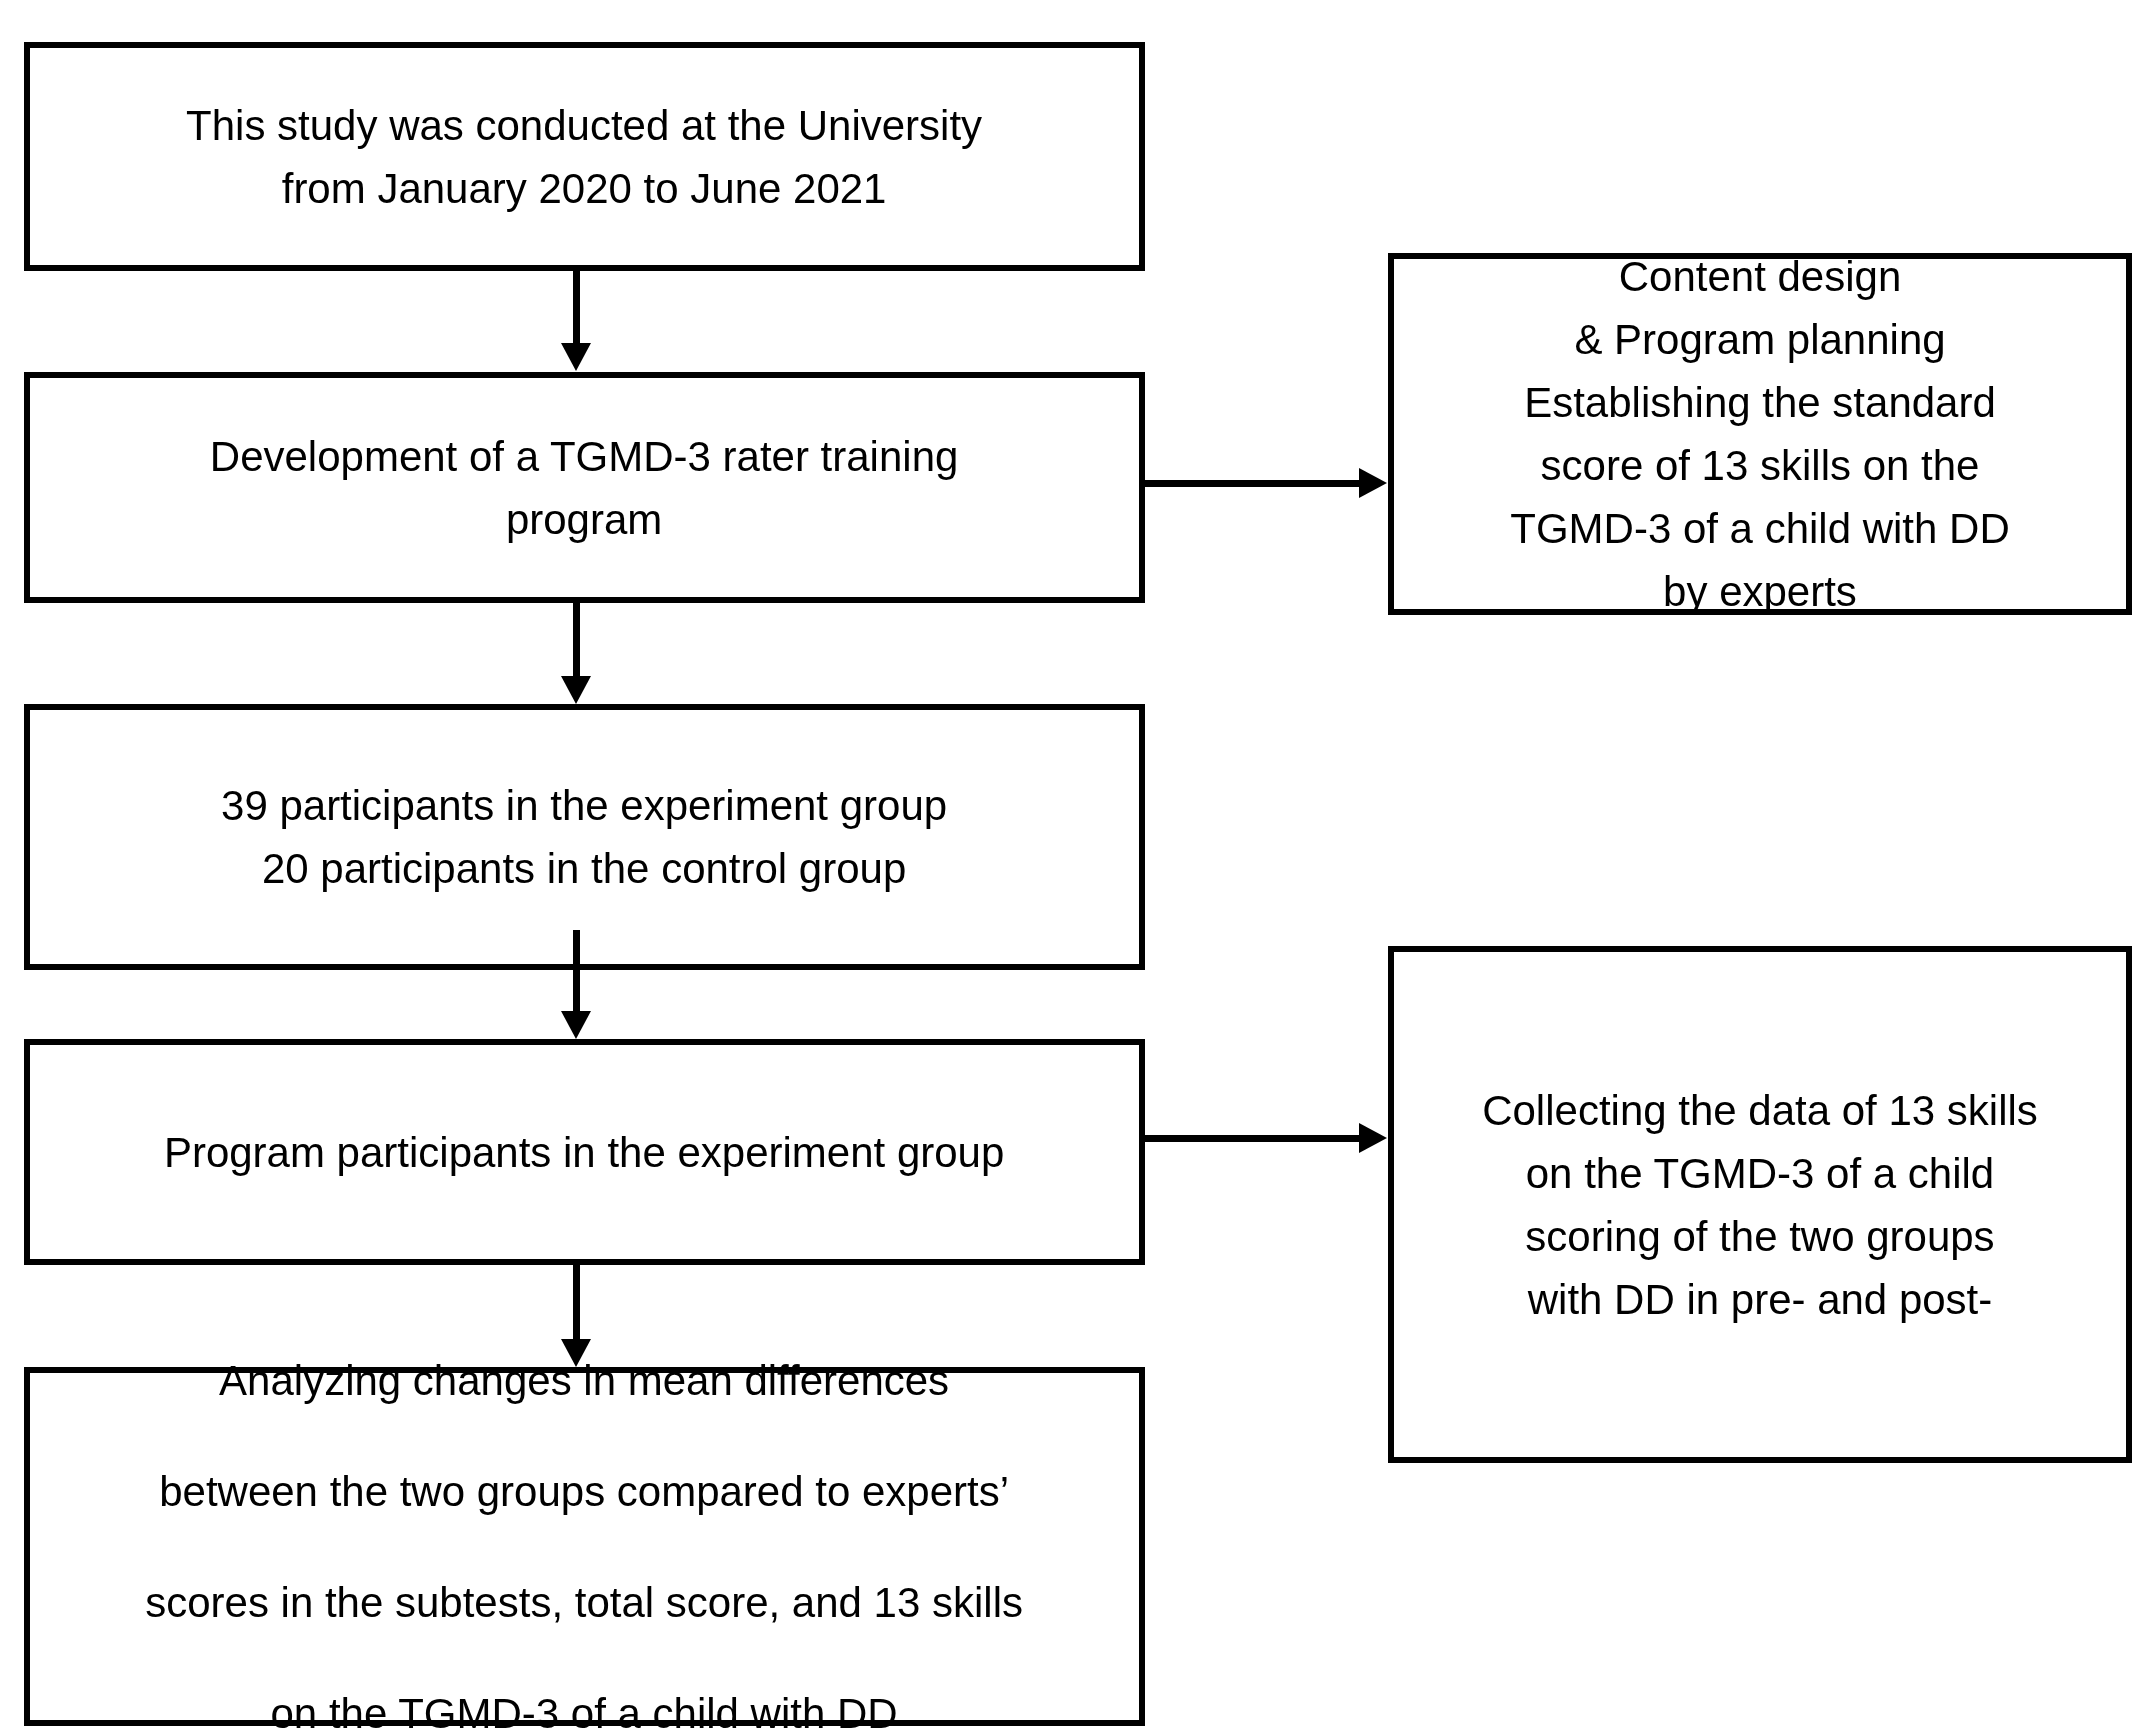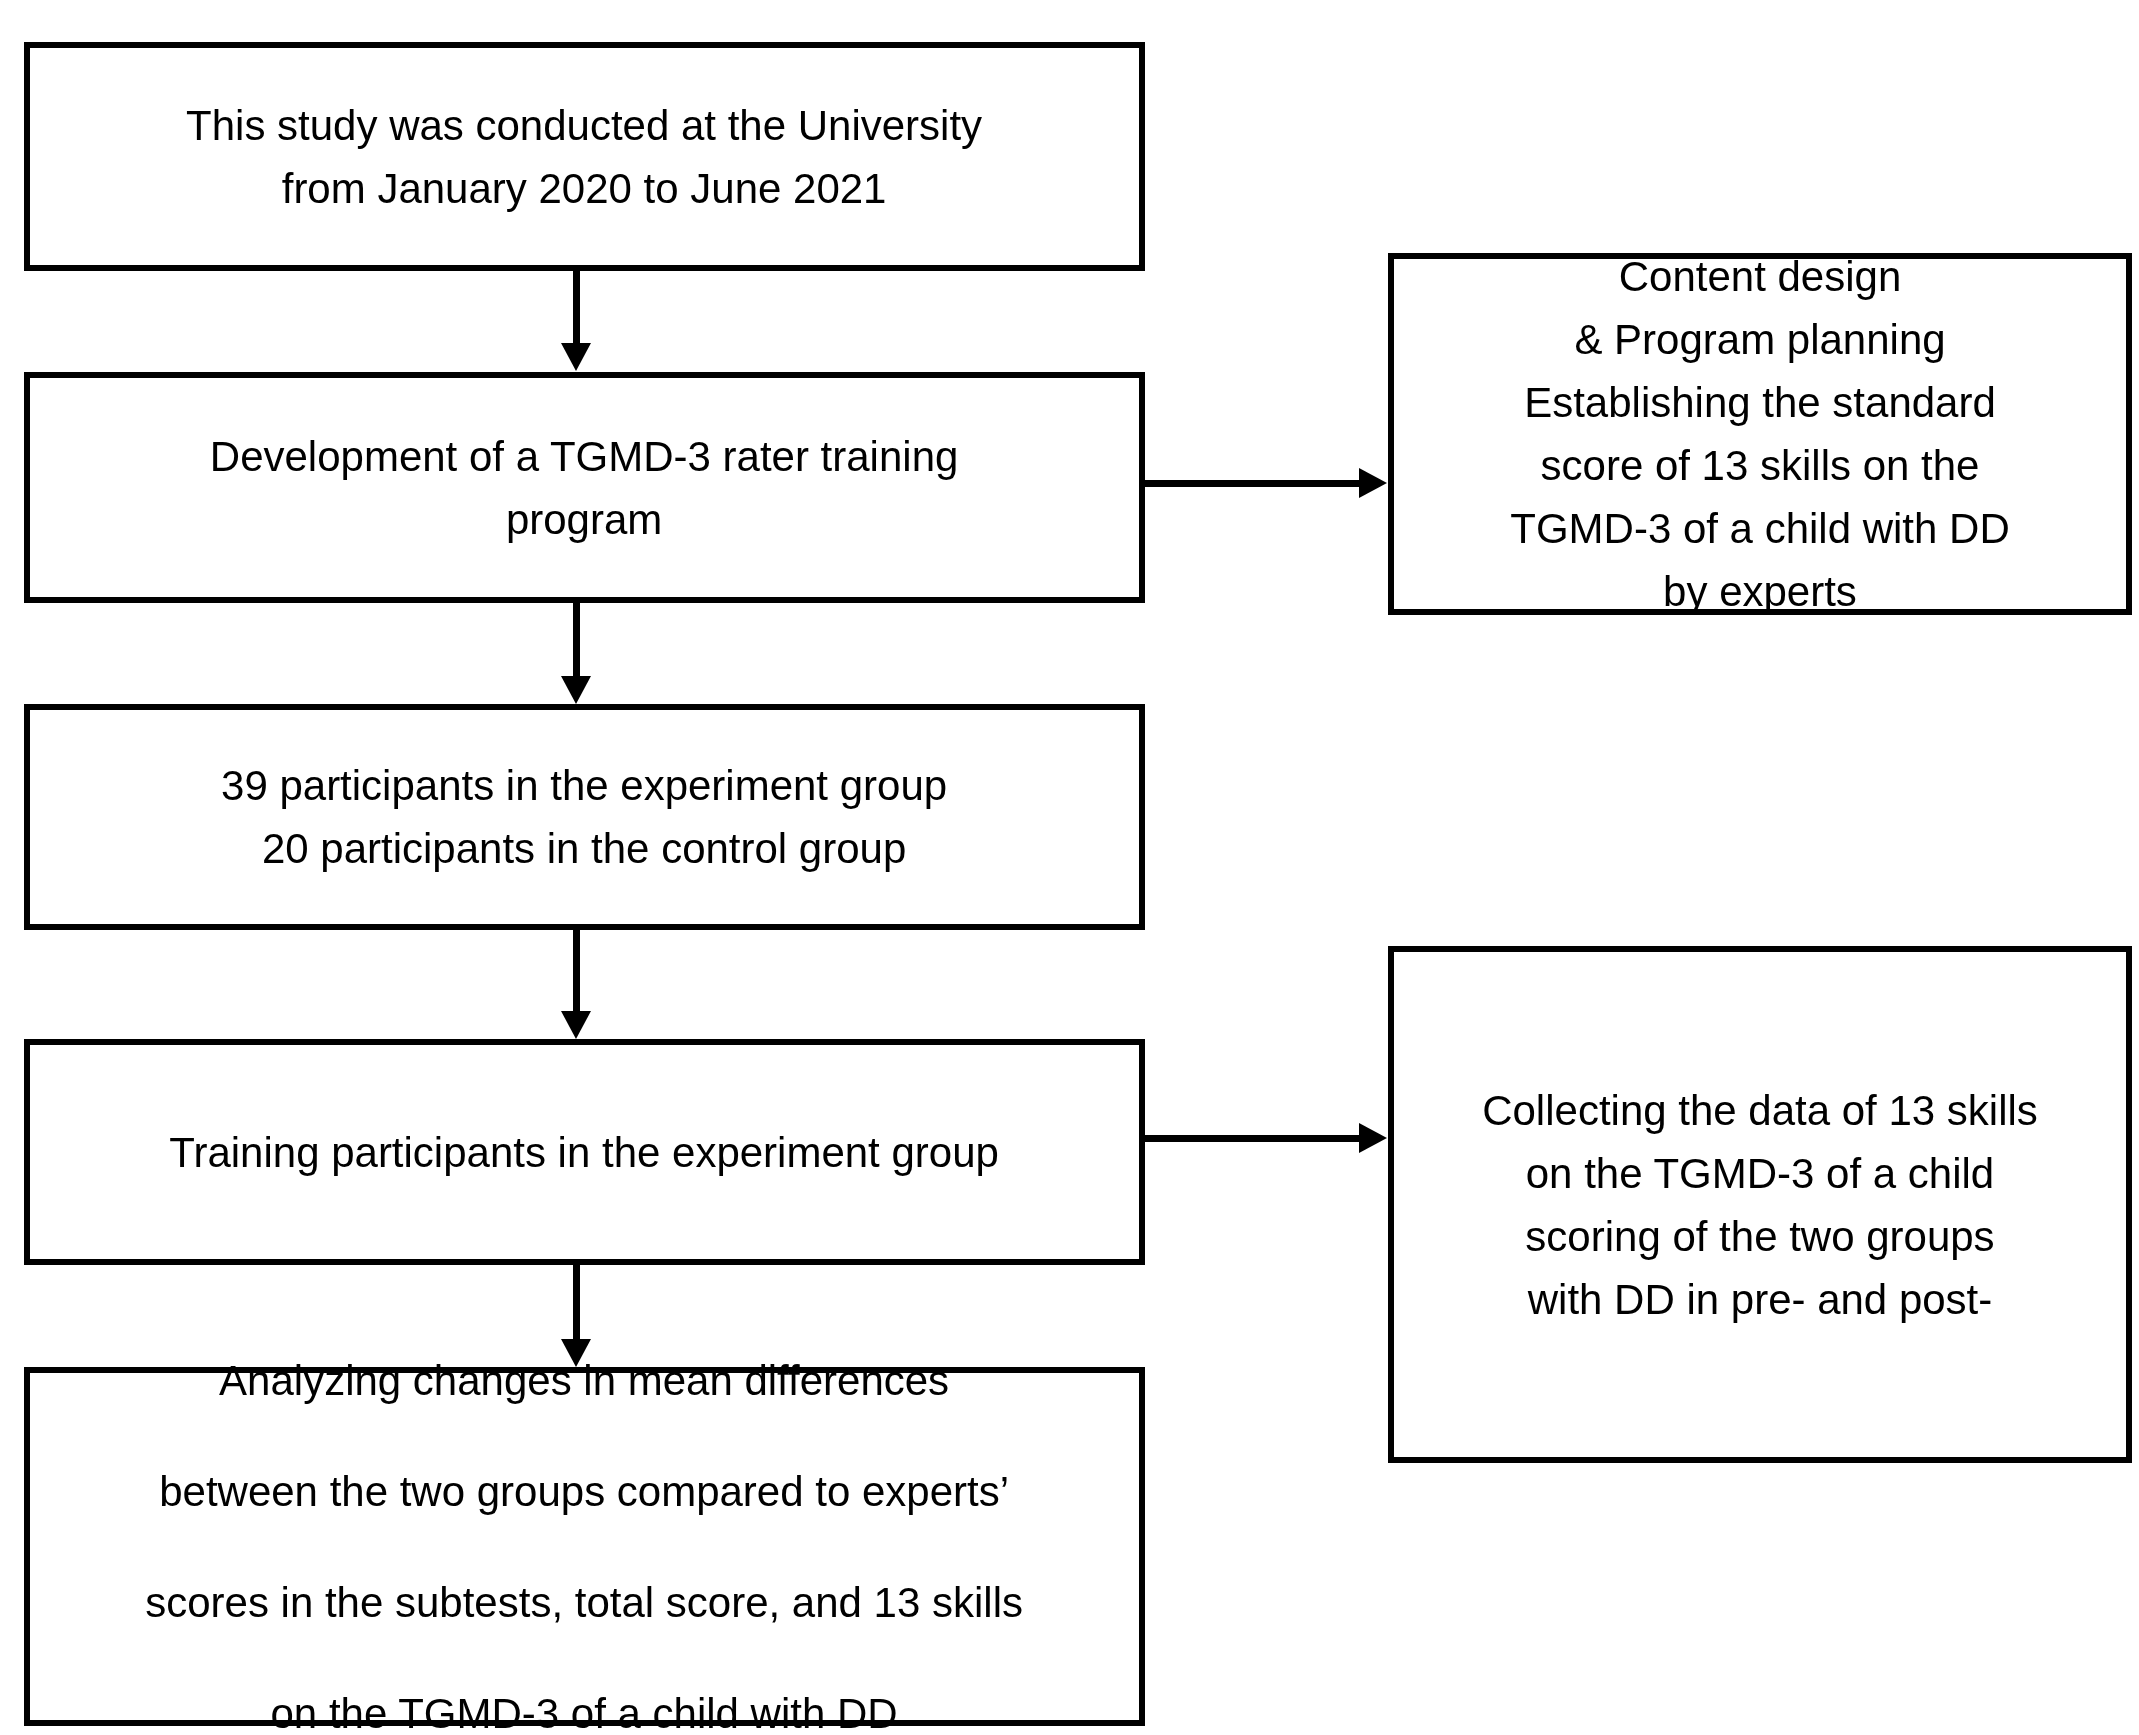--- a/index.html
+++ b/index.html
@@ -32,21 +32,21 @@
     align-items: center;
     text-align: center;
     font-size: 42px;
     line-height: 63px;
     padding: 0 8px;
   }
   .box .line { display: block; white-space: nowrap; text-align: center; }
   
   .b1 { left: 23.6px;   top: 42px;   width: 1121px; height: 229px; }
   .b2 { left: 23.6px;   top: 372px;  width: 1121px; height: 231px; }
-  .b3 { left: 23.6px;   top: 704px; width: 1121px; height: 226px; }
+  .b3 { left: 23.6px;   top: 704px; width: 1121px; height: 266px; }
   .b4 { left: 23.6px;   top: 1039px; width: 1121px; height: 226px; }
   .b5 { left: 23.6px;   top: 1367px; width: 1121px; height: 359px; gap: 48px; }
   
   .r1 { left: 1388px; top: 253px;  width: 744px; height: 362px; }
   .r2 { left: 1388px; top: 946px; width: 744px; height: 517px; }
 
   
   .varrow { position: absolute; width: 6.7px; }
   .varrow .shaft {
     position: absolute; left: 0; top: 0;
@@ -98,21 +98,21 @@
     <span class="line">Development of a TGMD-3 rater training</span>
     <span class="line">program</span>
   </div>
 
   <div class="box b3">
     <span class="line">39 participants in the experiment group</span>
     <span class="line">20 participants in the control group</span>
   </div>
 
   <div class="box b4">
-    <span class="line">Training participants in the experiment group</span>
+    <span class="line">Program participants in the experiment group</span>
   </div>
 
   <div class="box b5">
     <span class="line">Analyzing changes in mean differences</span>
     <span class="line">between the two groups compared to experts’</span>
     <span class="line">scores in the subtests, total score, and 13 skills</span>
     <span class="line">on the TGMD-3 of a child with DD</span>
   </div>
 
   <div class="box r1">

